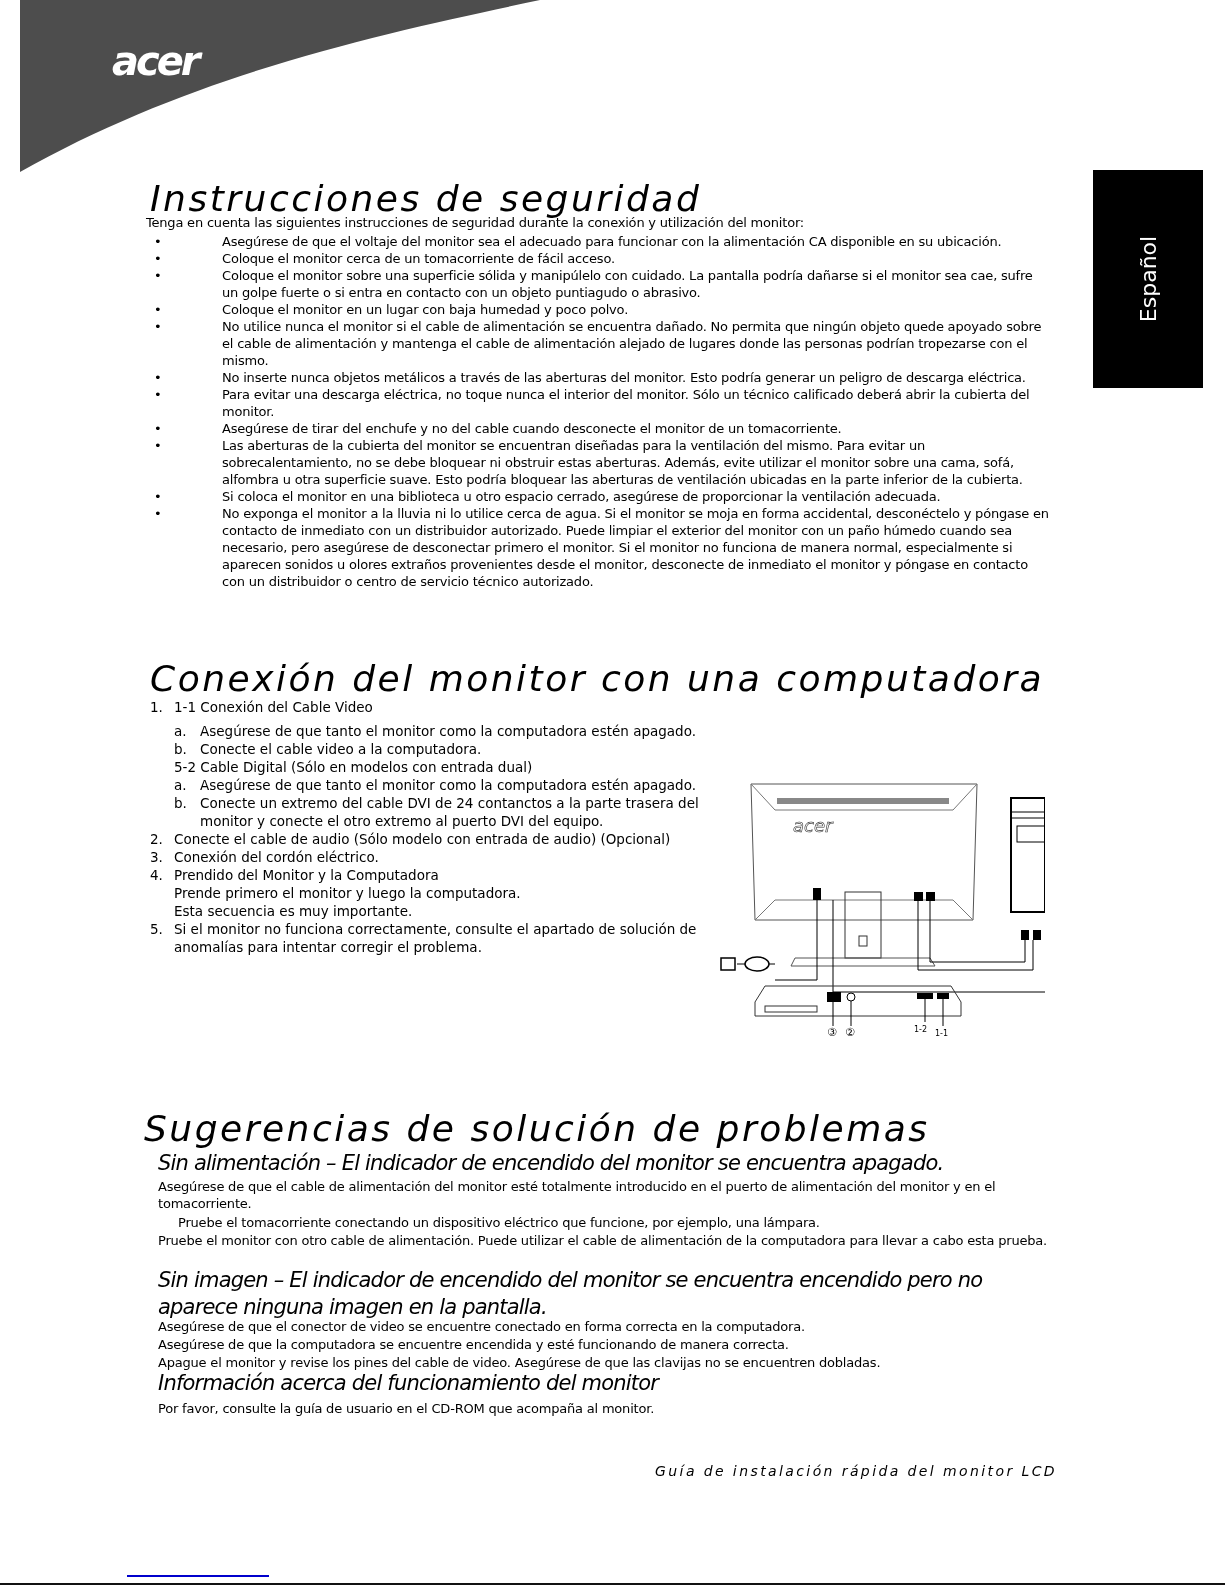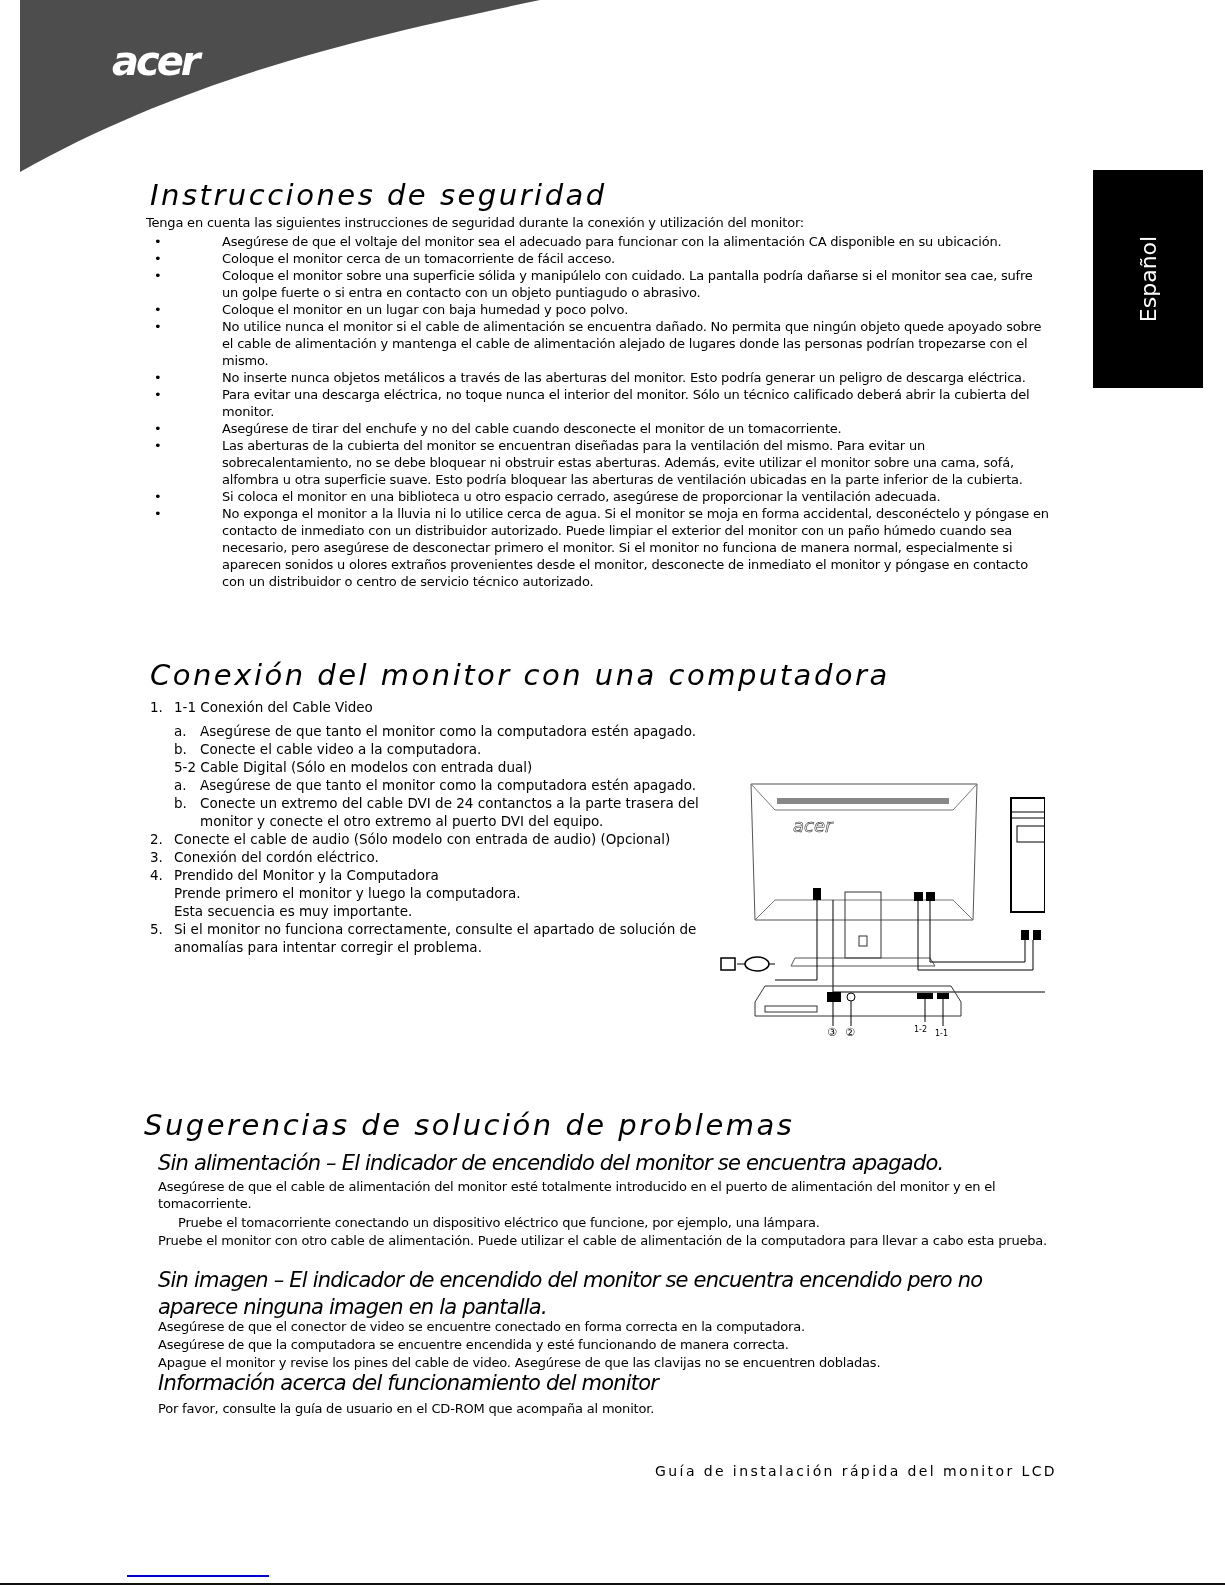--- a/index.html
+++ b/index.html
@@ -1,37 +1,37 @@
 <!DOCTYPE html>
 <html><head>
 <meta charset="utf-8">
 <style>
   html, body { margin: 0; padding: 0; background: #ffffff; }
   body { width: 1225px; height: 1585px; position: relative; overflow: hidden; font-family: "DejaVu Sans", sans-serif; color: #000; }
   .header-swoosh { position: absolute; left: 0; top: 0; width: 620px; height: 180px; }
   .brand-logo { position: absolute; left: 112px; top: 38px; font-family: "DejaVu Sans", sans-serif; font-style: italic; font-weight: bold; font-size: 40px; color: #ffffff; letter-spacing: -3px; }
   .lang-tab { position: absolute; left: 1093px; top: 170px; width: 110px; height: 218px; background: #000; }
   .lang-tab span { position: absolute; left: 50%; top: 50%; transform: translate(-50%, -50%) rotate(-90deg); color: #fff; font-size: 22px; white-space: nowrap; }
-  .sec-title { position: absolute; font-family: "DejaVu Sans", sans-serif; font-style: italic; font-size: 29px; letter-spacing: 2.5px; margin: 0; font-weight: normal; }
+  .sec-title { position: absolute; font-family: "DejaVu Sans", sans-serif; font-style: italic; font-size: 36px; letter-spacing: 2.5px; margin: 0; font-weight: normal; }
   .sub-title { position: absolute; font-family: "DejaVu Sans", sans-serif; font-style: italic; font-size: 21px; margin: 0; font-weight: normal; letter-spacing: -0.8px; line-height: 27px; }
   .body-text { font-size: 13px; line-height: 17px; letter-spacing: -0.2px; }
   .intro { position: absolute; left: 146px; top: 214px; width: 920px; }
   ul.safety { position: absolute; left: 146px; top: 233px; width: 905px; margin: 0; padding: 0; list-style: none; }
   ul.safety li { position: relative; padding-left: 76px; }
   ul.safety li::before { content: "•"; position: absolute; left: 8px; top: 0; }
   .conn-list { position: absolute; left: 150px; top: 698px; width: 560px; margin: 0; padding: 0; list-style: none; }
   .conn-list li { font-size: 13.5px; line-height: 18px; }
   .row { display: flex; }
   .num { width: 24px; flex: none; }
   .sub { display: flex; padding-left: 24px; }
   .sub .lbl { width: 26px; flex: none; }
   .gap { height: 6px; }
   .diagram { position: absolute; left: 715px; top: 770px; width: 330px; height: 270px; }
   .trouble-p { position: absolute; left: 158px; width: 900px; margin: 0; }
-  .footer-title { position: absolute; right: 168px; top: 1463px; font-size: 14px; letter-spacing: 2.4px; text-align: right; }
+  .footer-title { position: absolute; right: 168px; top: 1463px; font-style: italic; font-size: 14px; letter-spacing: 2.4px; text-align: right; }
   .footer-link-line { position: absolute; left: 127px; top: 1575px; width: 142px; height: 2px; background: #0000cc; }
   .bottom-rule { position: absolute; left: 0; top: 1583px; width: 1225px; height: 2px; background: #111; }
 </style>
 </head>
 <body>
 
 <svg class="header-swoosh" viewBox="0 0 620 180">
   <path d="M20 0 L540 0 C 400 30, 200 70, 20 172 Z" fill="#4d4d4d"></path>
 </svg>
 <div class="brand-logo">acer</div>

